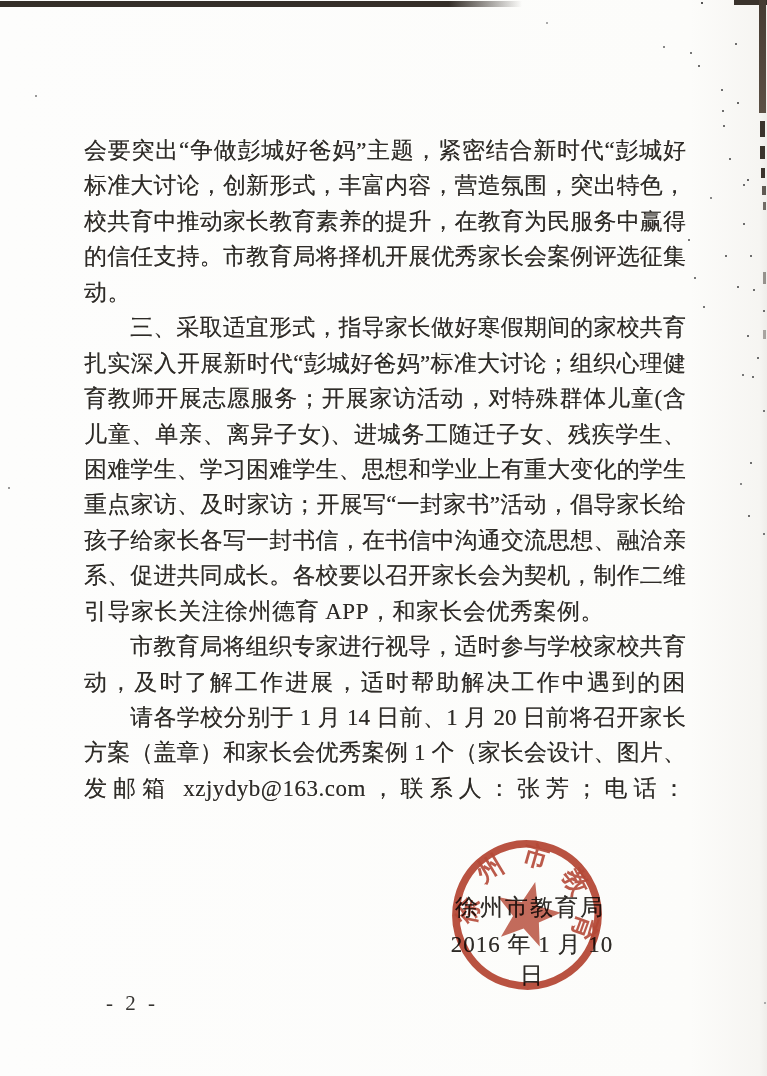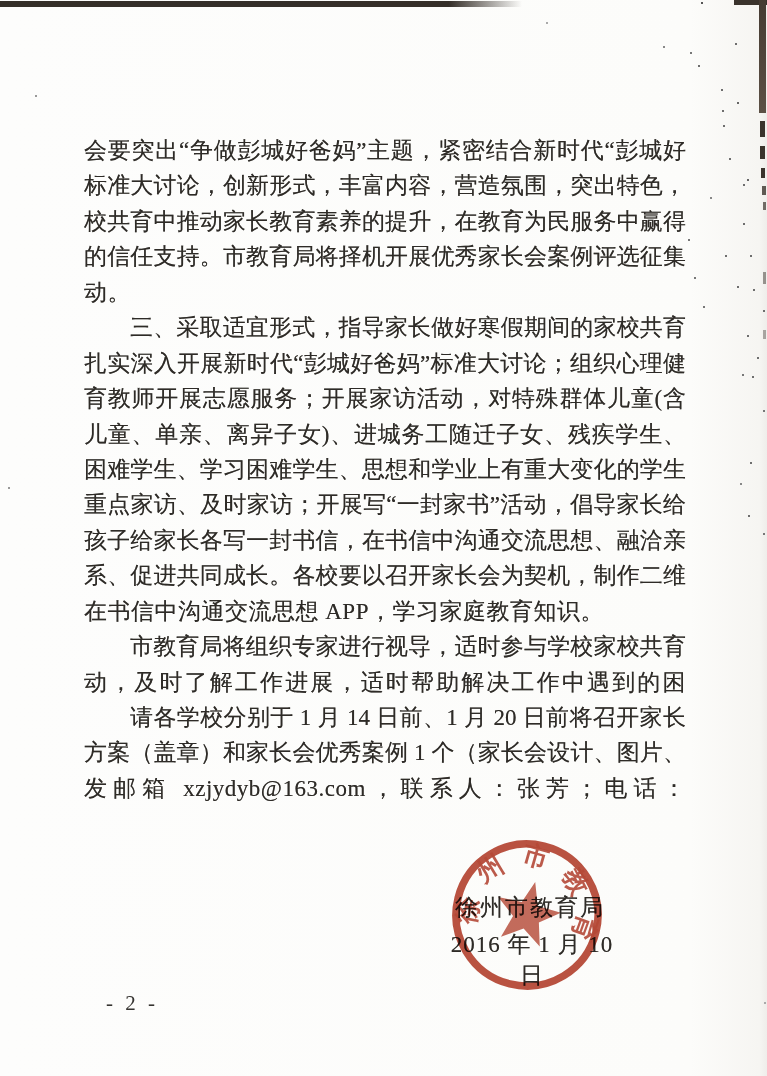--- a/index.html
+++ b/index.html
@@ -81,21 +81,21 @@
       <div class="line">的信任支持。市教育局将择机开展优秀家长会案例评选征集活</div>
       <div class="line last">动。</div>
       <div class="line indent">三、采取适宜形式，指导家长做好寒假期间的家校共育工作。</div>
       <div class="line">扎实深入开展新时代“彭城好爸妈”标准大讨论；组织心理健康教</div>
       <div class="line">育教师开展志愿服务；开展家访活动，对特殊群体儿童(含留守</div>
       <div class="line">儿童、单亲、离异子女)、进城务工随迁子女、残疾学生、经济</div>
       <div class="line">困难学生、学习困难学生、思想和学业上有重大变化的学生进行</div>
       <div class="line">重点家访、及时家访；开展写“一封家书”活动，倡导家长给孩子、</div>
       <div class="line">孩子给家长各写一封书信，在书信中沟通交流思想、融洽亲子关</div>
       <div class="line">系、促进共同成长。各校要以召开家长会为契机，制作二维码，</div>
-      <div class="line last">在书信中沟通交流思想 APP，学习家庭教育知识。</div>
+      <div class="line last">引导家长关注徐州德育 APP，和家长会优秀案例。</div>
       <div class="line indent">市教育局将组织专家进行视导，适时参与学校家校共育活</div>
       <div class="line last">动，及时了解工作进展，适时帮助解决工作中遇到的困难。</div>
       <div class="line indent">请各学校分别于 1 月 14 日前、1 月 20 日前将召开家长会的</div>
       <div class="line">方案（盖章）和家长会优秀案例 1 个（家长会设计、图片、视频）</div>
       <div class="line last">发邮箱 xzjydyb@163.com，联系人：张芳；电话：83735122。</div>
     </div>
 
   <div class="sig-name">徐州市教育局</div>
   <div class="sig-date">2016 年 1 月 10 日</div>
 

